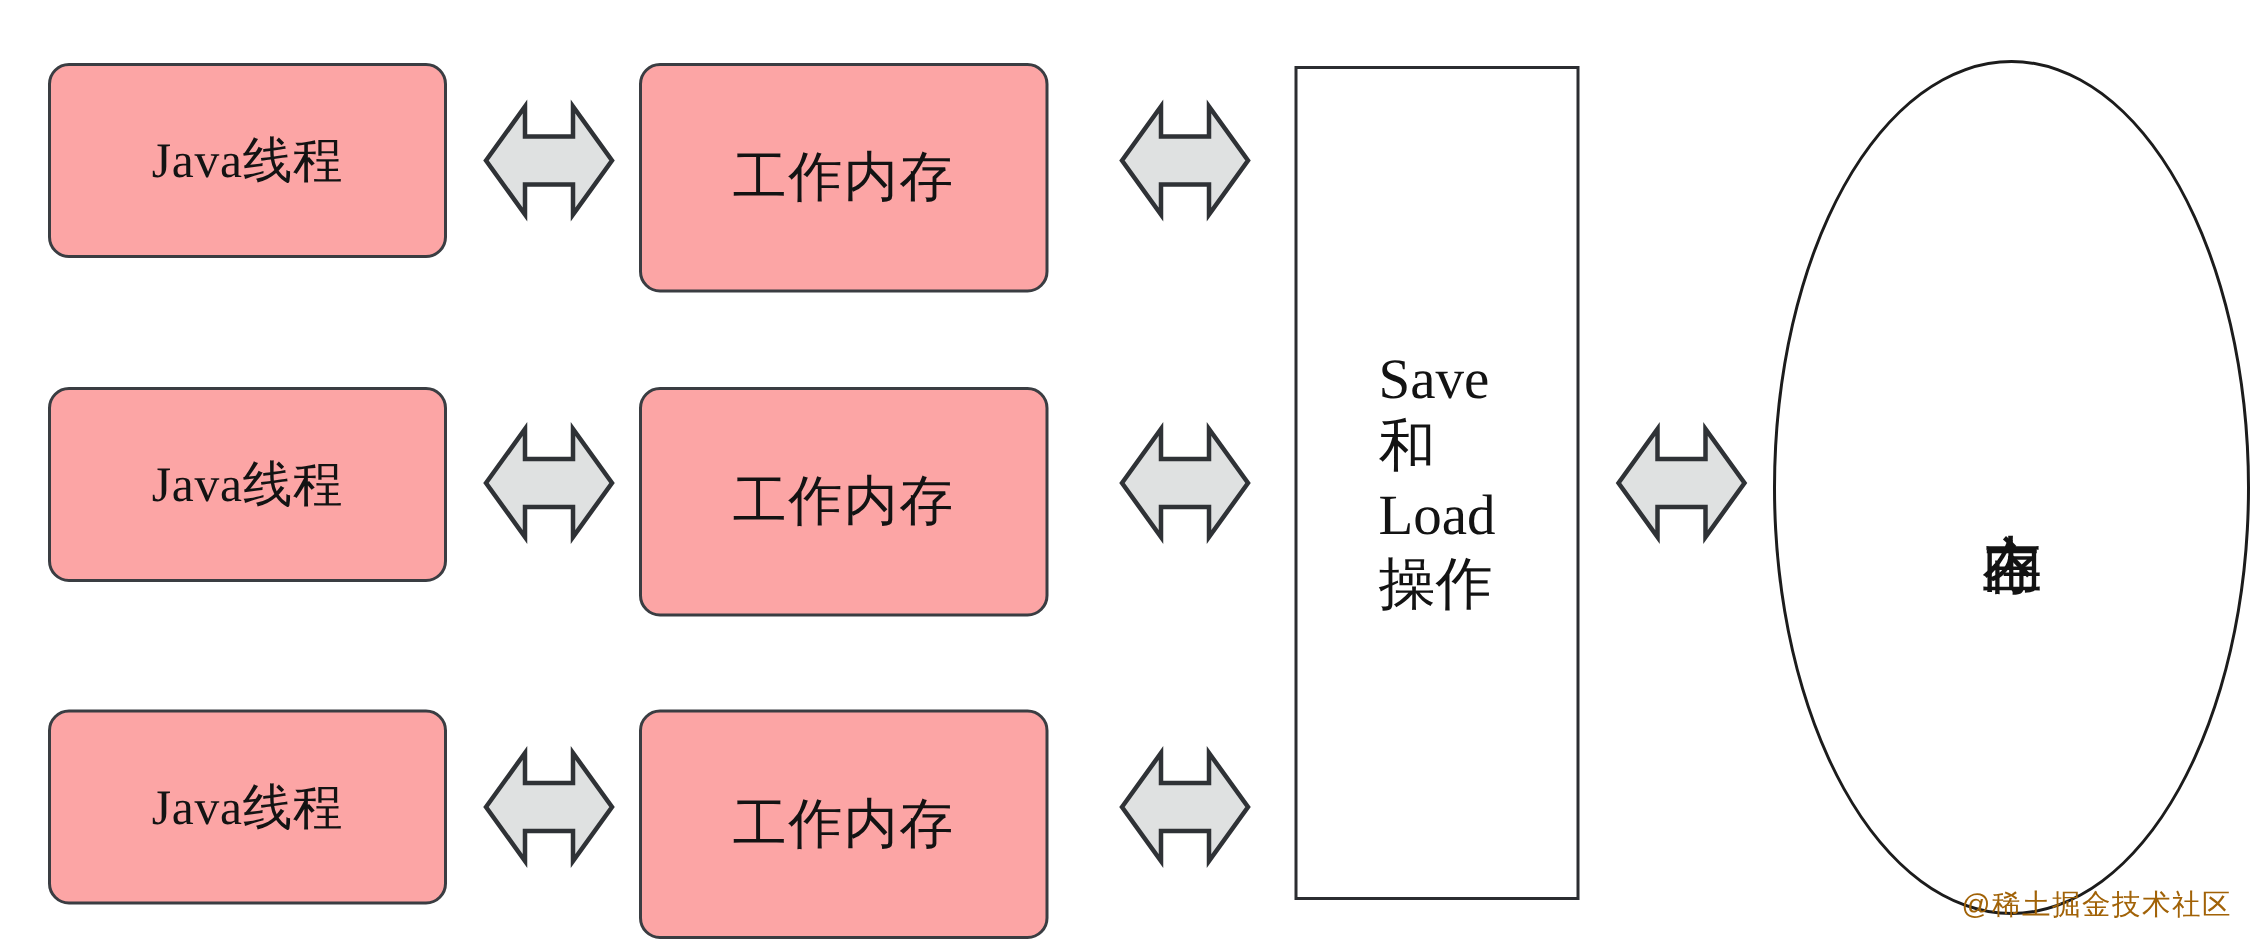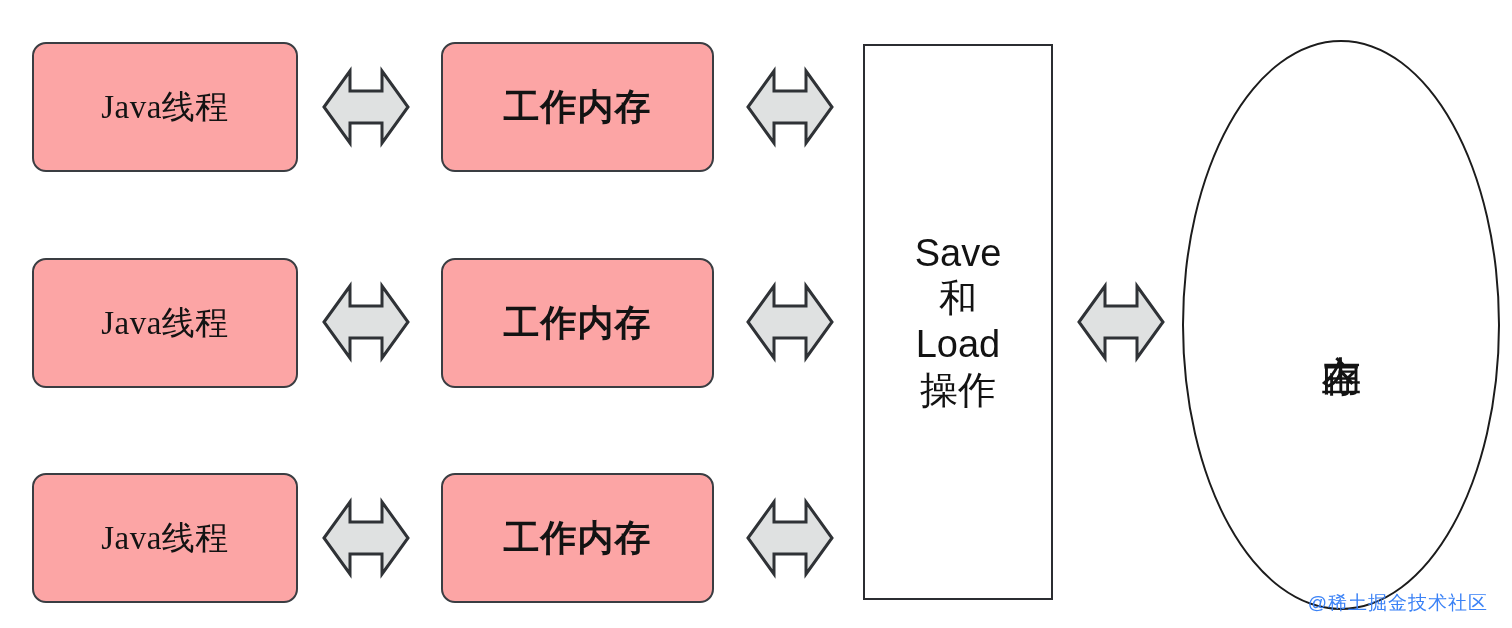--- a/index.html
+++ b/index.html
@@ -44,24 +44,23 @@
   .thread-box {
     left: 32px;
     width: 266px;
     height: 130px;
   }
   .thread-box .node-label {
     font-size: 33px;
   }
 
   .workmem-box {
-    left: 441px;
+    left: 426px;
     width: 273px;
-    height: 130px;
-    font-weight: bold;
+    height: 153px;
   }
   .workmem-box .node-label {
     font-size: 36px;
     letter-spacing: 1px;
   }
 
   .row-1 { top: 42px; }
   .row-2 { top: 258px; }
   .row-3 { top: 473px; }
 
@@ -93,25 +92,24 @@
     width: 190px;
     height: 556px;
     box-sizing: border-box;
     background: #ffffff;
     border: 2px solid #2b2d31;
     display: flex;
     align-items: center;
     justify-content: center;
   }
   .saveload-text {
-    text-align: center;
     line-height: 1.20;
     color: #131313;
     font-size: 38px;
-    font-family: Liberation Sans, sans-serif;
+    font-family: Liberation Serif, serif;
   }
   .saveload-text .ln { display: block; }
 
   
   .mainmem-ellipse {
     position: absolute;
     left: 1182px;
     top: 40px;
     width: 318px;
     height: 570px;
@@ -132,21 +130,21 @@
     color: #131313;
     font-family: "Liberation Serif", "DejaVu Serif", serif;
   }
 
   
   .watermark {
     position: absolute;
     right: 24px;
     bottom: 12px;
     font-size: 19px;
-    color: #3b82f6;
+    color: #a16207;
     font-family: "Liberation Sans", "DejaVu Sans", sans-serif;
     letter-spacing: 1px;
     white-space: nowrap;
     user-select: none;
   }
 </style>
 </head>
 <body>
 
 <div id="diagram-canvas">

